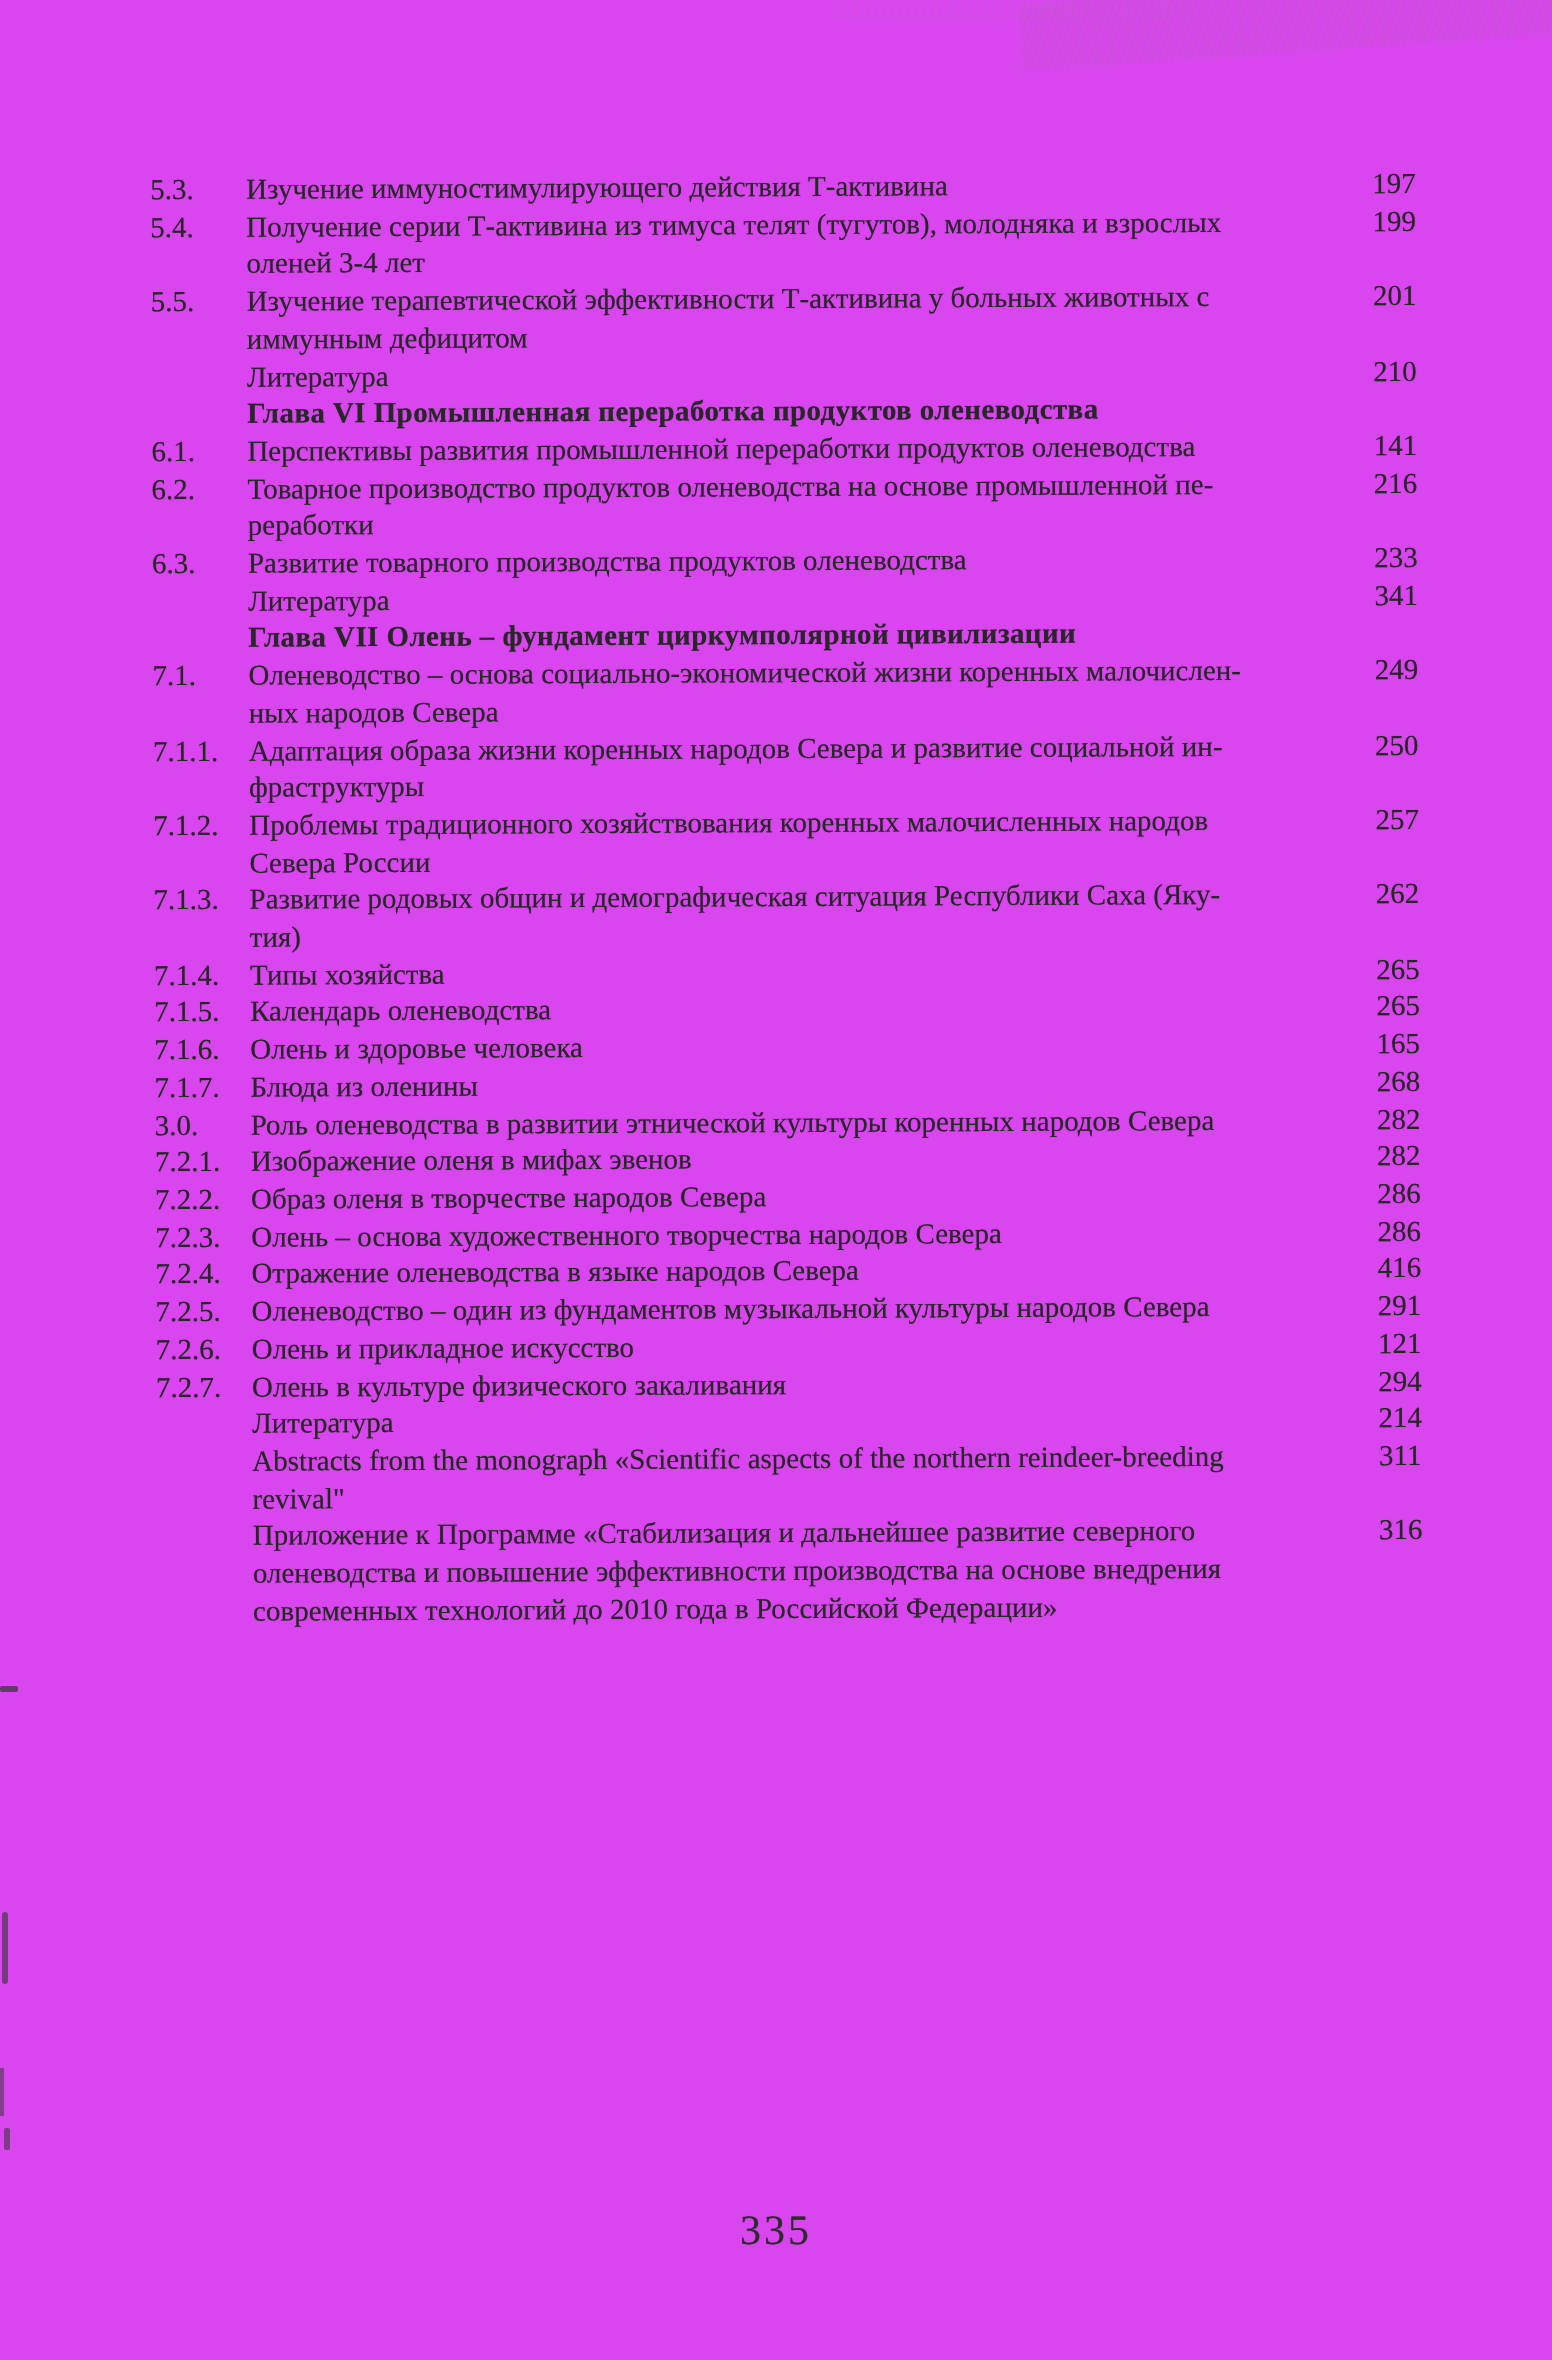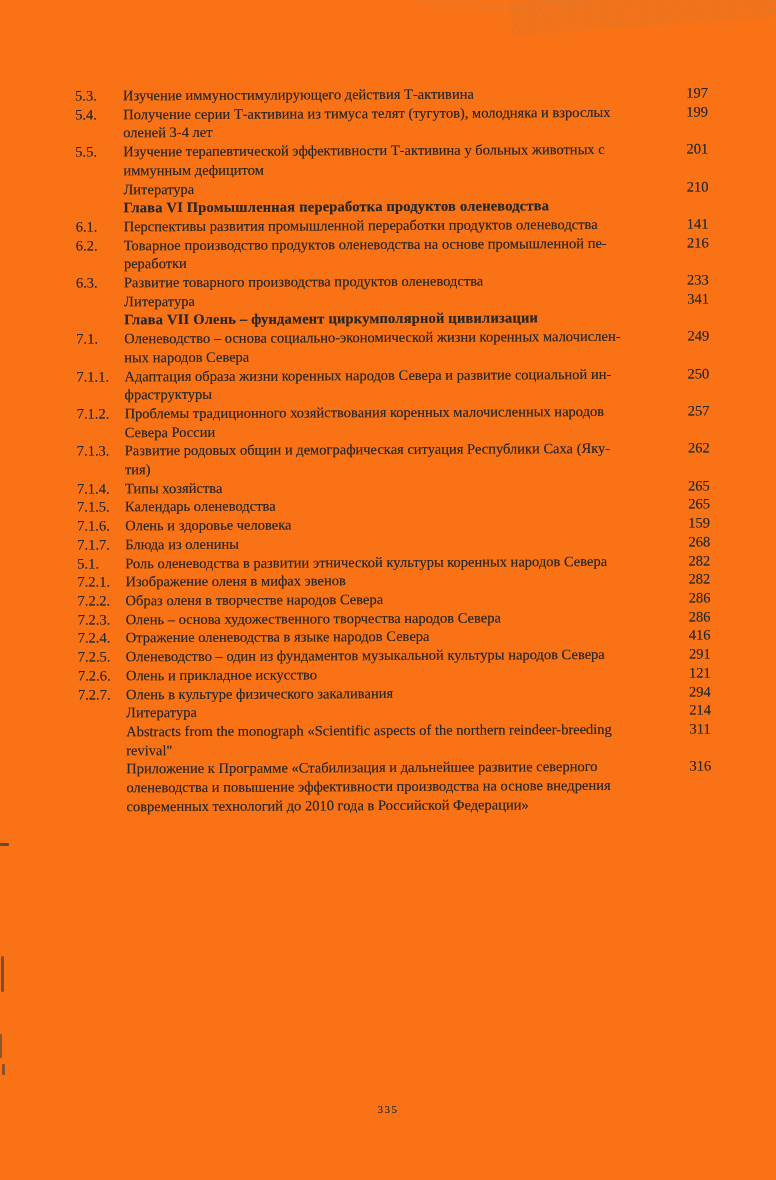--- a/index.html
+++ b/index.html
@@ -5,21 +5,21 @@
   * { margin: 0; padding: 0; box-sizing: border-box; }
   html, body { width: 776px; height: 1180px; }
   body {
     font-family: "Liberation Serif", serif;
     background: #f6f5f2;
   }
   .page {
     position: relative;
     width: 776px;
     height: 1180px;
-    background: #f97316;
+    background: #d946ef;
     overflow: hidden;
     color: #272727;
   }
   .toc {
     position: absolute;
     left: 75px;
     top: 85px;
     width: 648px;
     transform: rotate(-0.28deg);
     transform-origin: 50% 0;
@@ -34,21 +34,21 @@
   .entry-number { text-align: left; }
   .entry-title  { white-space: pre-line; padding-right: 14px; }
   .entry-page   { text-align: center; }
   .toc-row.heading .entry-title,
   .toc-row.heading .entry-number { font-weight: bold; letter-spacing: 0.2px; }
   .page-number {
     position: absolute;
     left: 0; right: 0;
     top: 1103px;
     text-align: center;
-    font-size: 11px;
+    font-size: 21px;
     letter-spacing: 1.5px;
     color: #2b2b2b;
     text-shadow: 0 0 0.4px rgba(40,40,40,0.5);
   }
   
   .corner-noise {
     position: absolute;
     top: -8px; right: -14px;
     width: 280px; height: 34px;
     transform: rotate(-4deg);
@@ -168,29 +168,29 @@
     <span class="entry-page">265</span>
   </div>
       <div class="toc-row">
     <span class="entry-number">7.1.5.</span>
     <span class="entry-title">Календарь оленеводства</span>
     <span class="entry-page">265</span>
   </div>
       <div class="toc-row">
     <span class="entry-number">7.1.6.</span>
     <span class="entry-title">Олень и здоровье человека</span>
-    <span class="entry-page">159</span>
+    <span class="entry-page">165</span>
   </div>
       <div class="toc-row">
     <span class="entry-number">7.1.7.</span>
     <span class="entry-title">Блюда из оленины</span>
     <span class="entry-page">268</span>
   </div>
       <div class="toc-row">
-    <span class="entry-number">5.1.</span>
+    <span class="entry-number">3.0.</span>
     <span class="entry-title">Роль оленеводства в развитии этнической культуры коренных народов Севера</span>
     <span class="entry-page">282</span>
   </div>
       <div class="toc-row">
     <span class="entry-number">7.2.1.</span>
     <span class="entry-title">Изображение оленя в мифах эвенов</span>
     <span class="entry-page">282</span>
   </div>
       <div class="toc-row">
     <span class="entry-number">7.2.2.</span>

